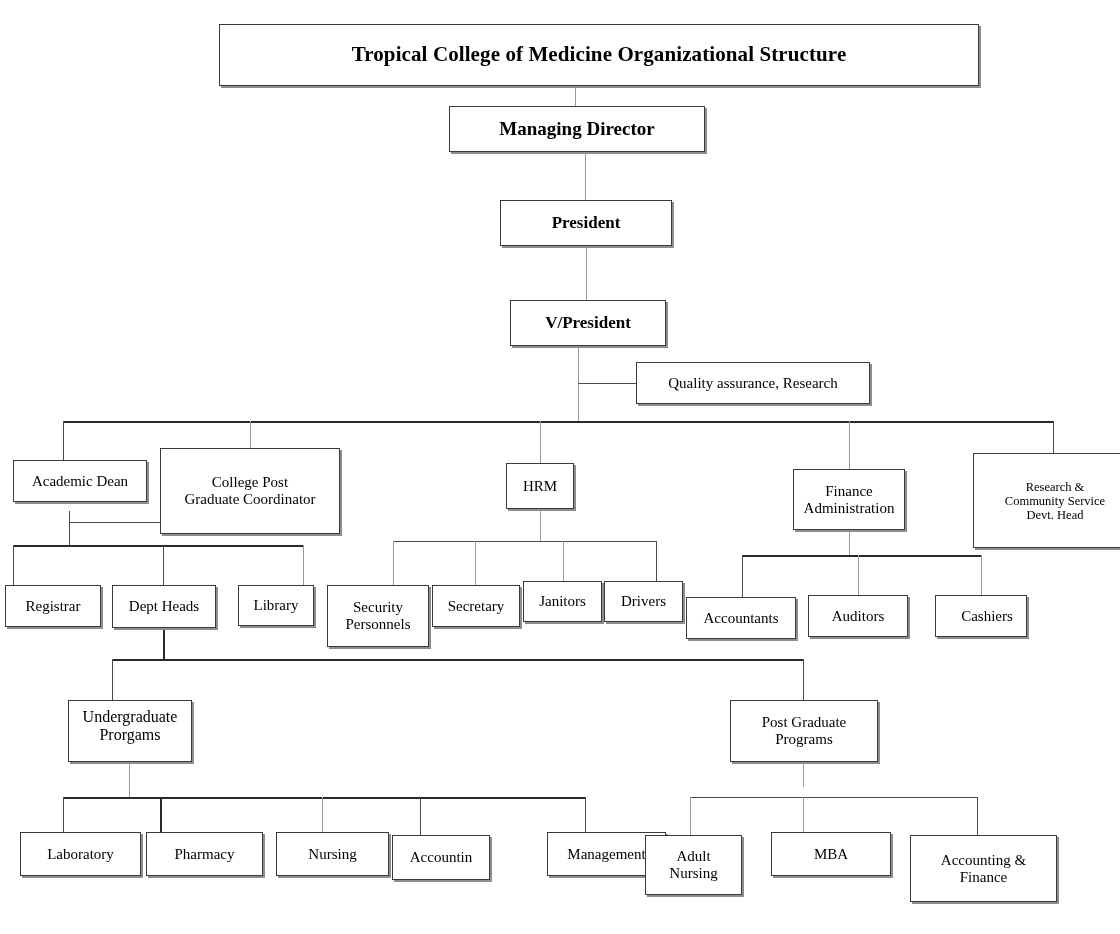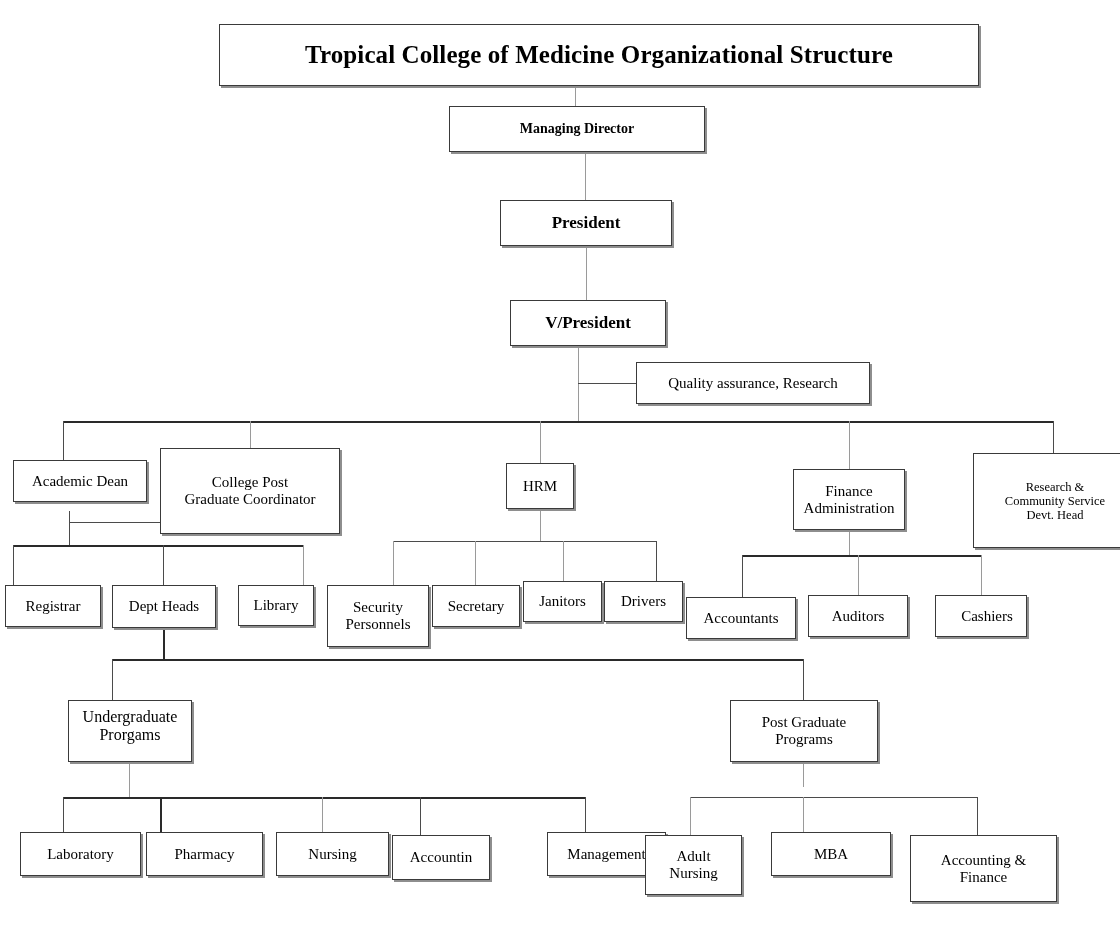--- a/index.html
+++ b/index.html
@@ -21,22 +21,22 @@
     align-items:center;
     justify-content:center;
     text-align:center;
     color:#000000;
     font-size:15px;
     line-height:1.12;
     padding:2px 4px;
     overflow:hidden;
     z-index:5;
   }
-  .title-node{font-size:25px;font-weight:bold;letter-spacing:.1px;}
-  .t2{font-size:14px;font-weight:bold;}
+  .title-node{font-size:21px;font-weight:bold;letter-spacing:.1px;}
+  .t2{font-size:19px;font-weight:bold;}
   .t3{font-size:17px;font-weight:bold;}
   .small{font-size:16px;}
   .xsmall{font-size:12.5px;}
   
   .clip{align-items:flex-start;padding-top:7px;}
 
   
   .ln{position:absolute;background:#4b4b4b;z-index:1;}
   .h{height:1px;}
   .v{width:1px;}

